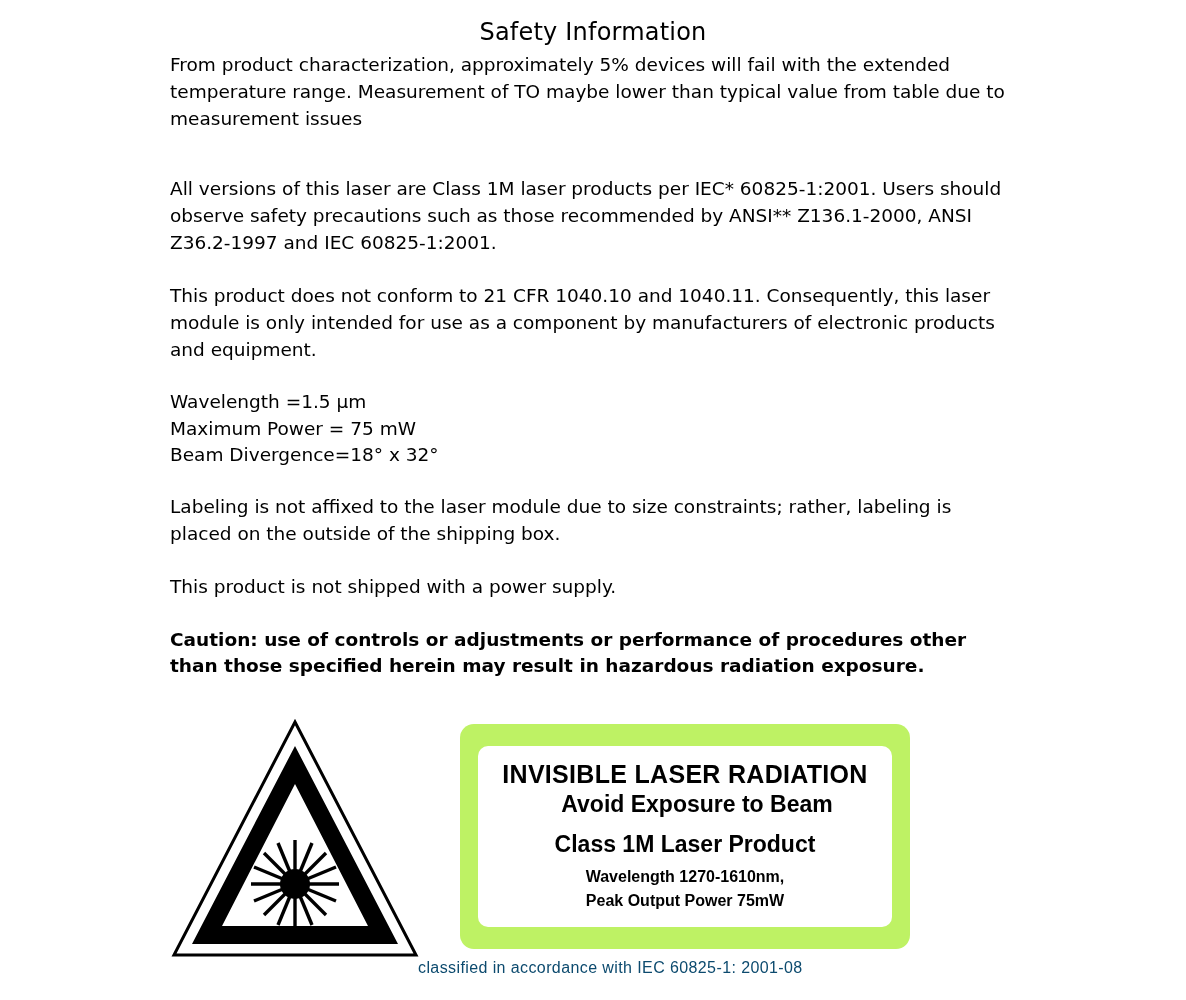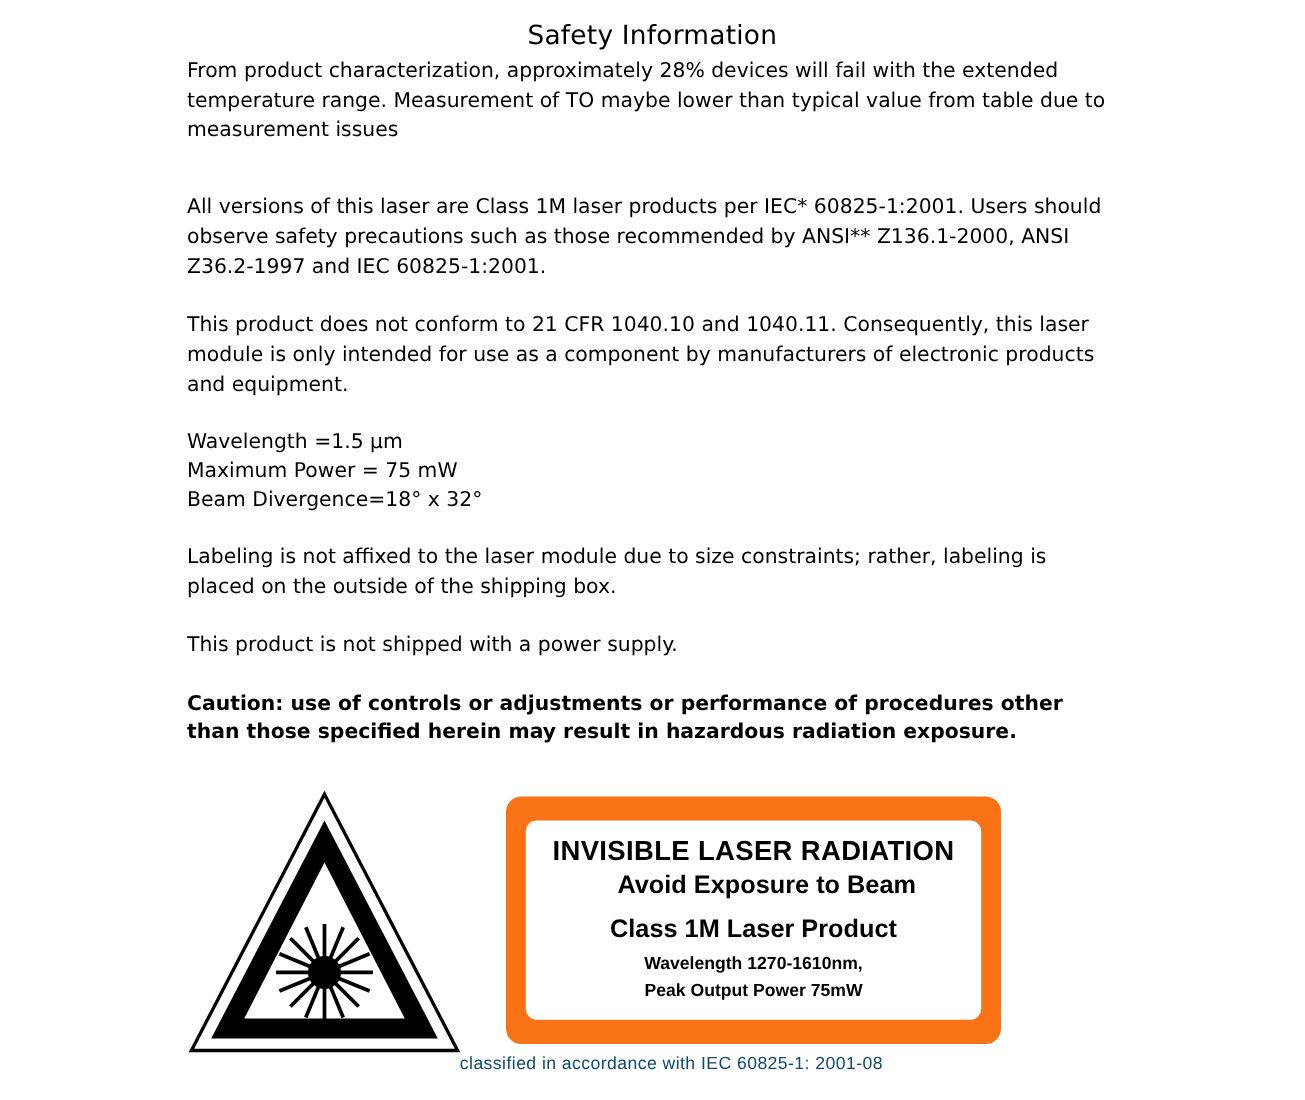--- a/index.html
+++ b/index.html
@@ -64,21 +64,21 @@
   .sign-wrap {
     position: absolute;
     left: 290px;
     top: 8px;
     width: 450px;
     height: 225px;
   }
   .sign-outer {
     width: 100%;
     height: 100%;
-    background: #f97316;
+    background: #bef264;
     border-radius: 14px;
     box-sizing: border-box;
     padding: 22px 18px;
   }
   .sign-inner {
     width: 100%;
     height: 100%;
     background: #ffffff;
     border-radius: 10px;
     box-sizing: border-box;
@@ -127,21 +127,21 @@
   }
 </style>
 </head>
 <body>
 
 <div class="page">
 
   <div class="title">Safety Information</div>
 
   <div class="body-block">
-    <div class="p">From product characterization, approximately 28% devices will fail with the extended temperature range. Measurement of TO maybe lower than typical value from table due to measurement issues</div>
+    <div class="p">From product characterization, approximately 5% devices will fail with the extended temperature range. Measurement of TO maybe lower than typical value from table due to measurement issues</div>
     <div class="gap-lg"></div>
     <div class="p">All versions of this laser are Class 1M laser products per IEC* 60825-1:2001. Users should observe safety precautions such as those recommended by ANSI** Z136.1-2000, ANSI Z36.2-1997 and IEC 60825-1:2001.</div>
     <div class="gap-md"></div>
     <div class="p">This product does not conform to 21 CFR 1040.10 and 1040.11. Consequently, this laser module is only intended for use as a component by manufacturers of electronic products and equipment.</div>
     <div class="gap-md"></div>
     <div class="spec-line">Wavelength =1.5 µm</div>
     <div class="spec-line">Maximum Power = 75 mW</div>
     <div class="spec-line">Beam Divergence=18° x 32°</div>
     <div class="gap-md"></div>
     <div class="p">Labeling is not affixed to the laser module due to size constraints; rather, labeling is placed on the outside of the shipping box.</div>

